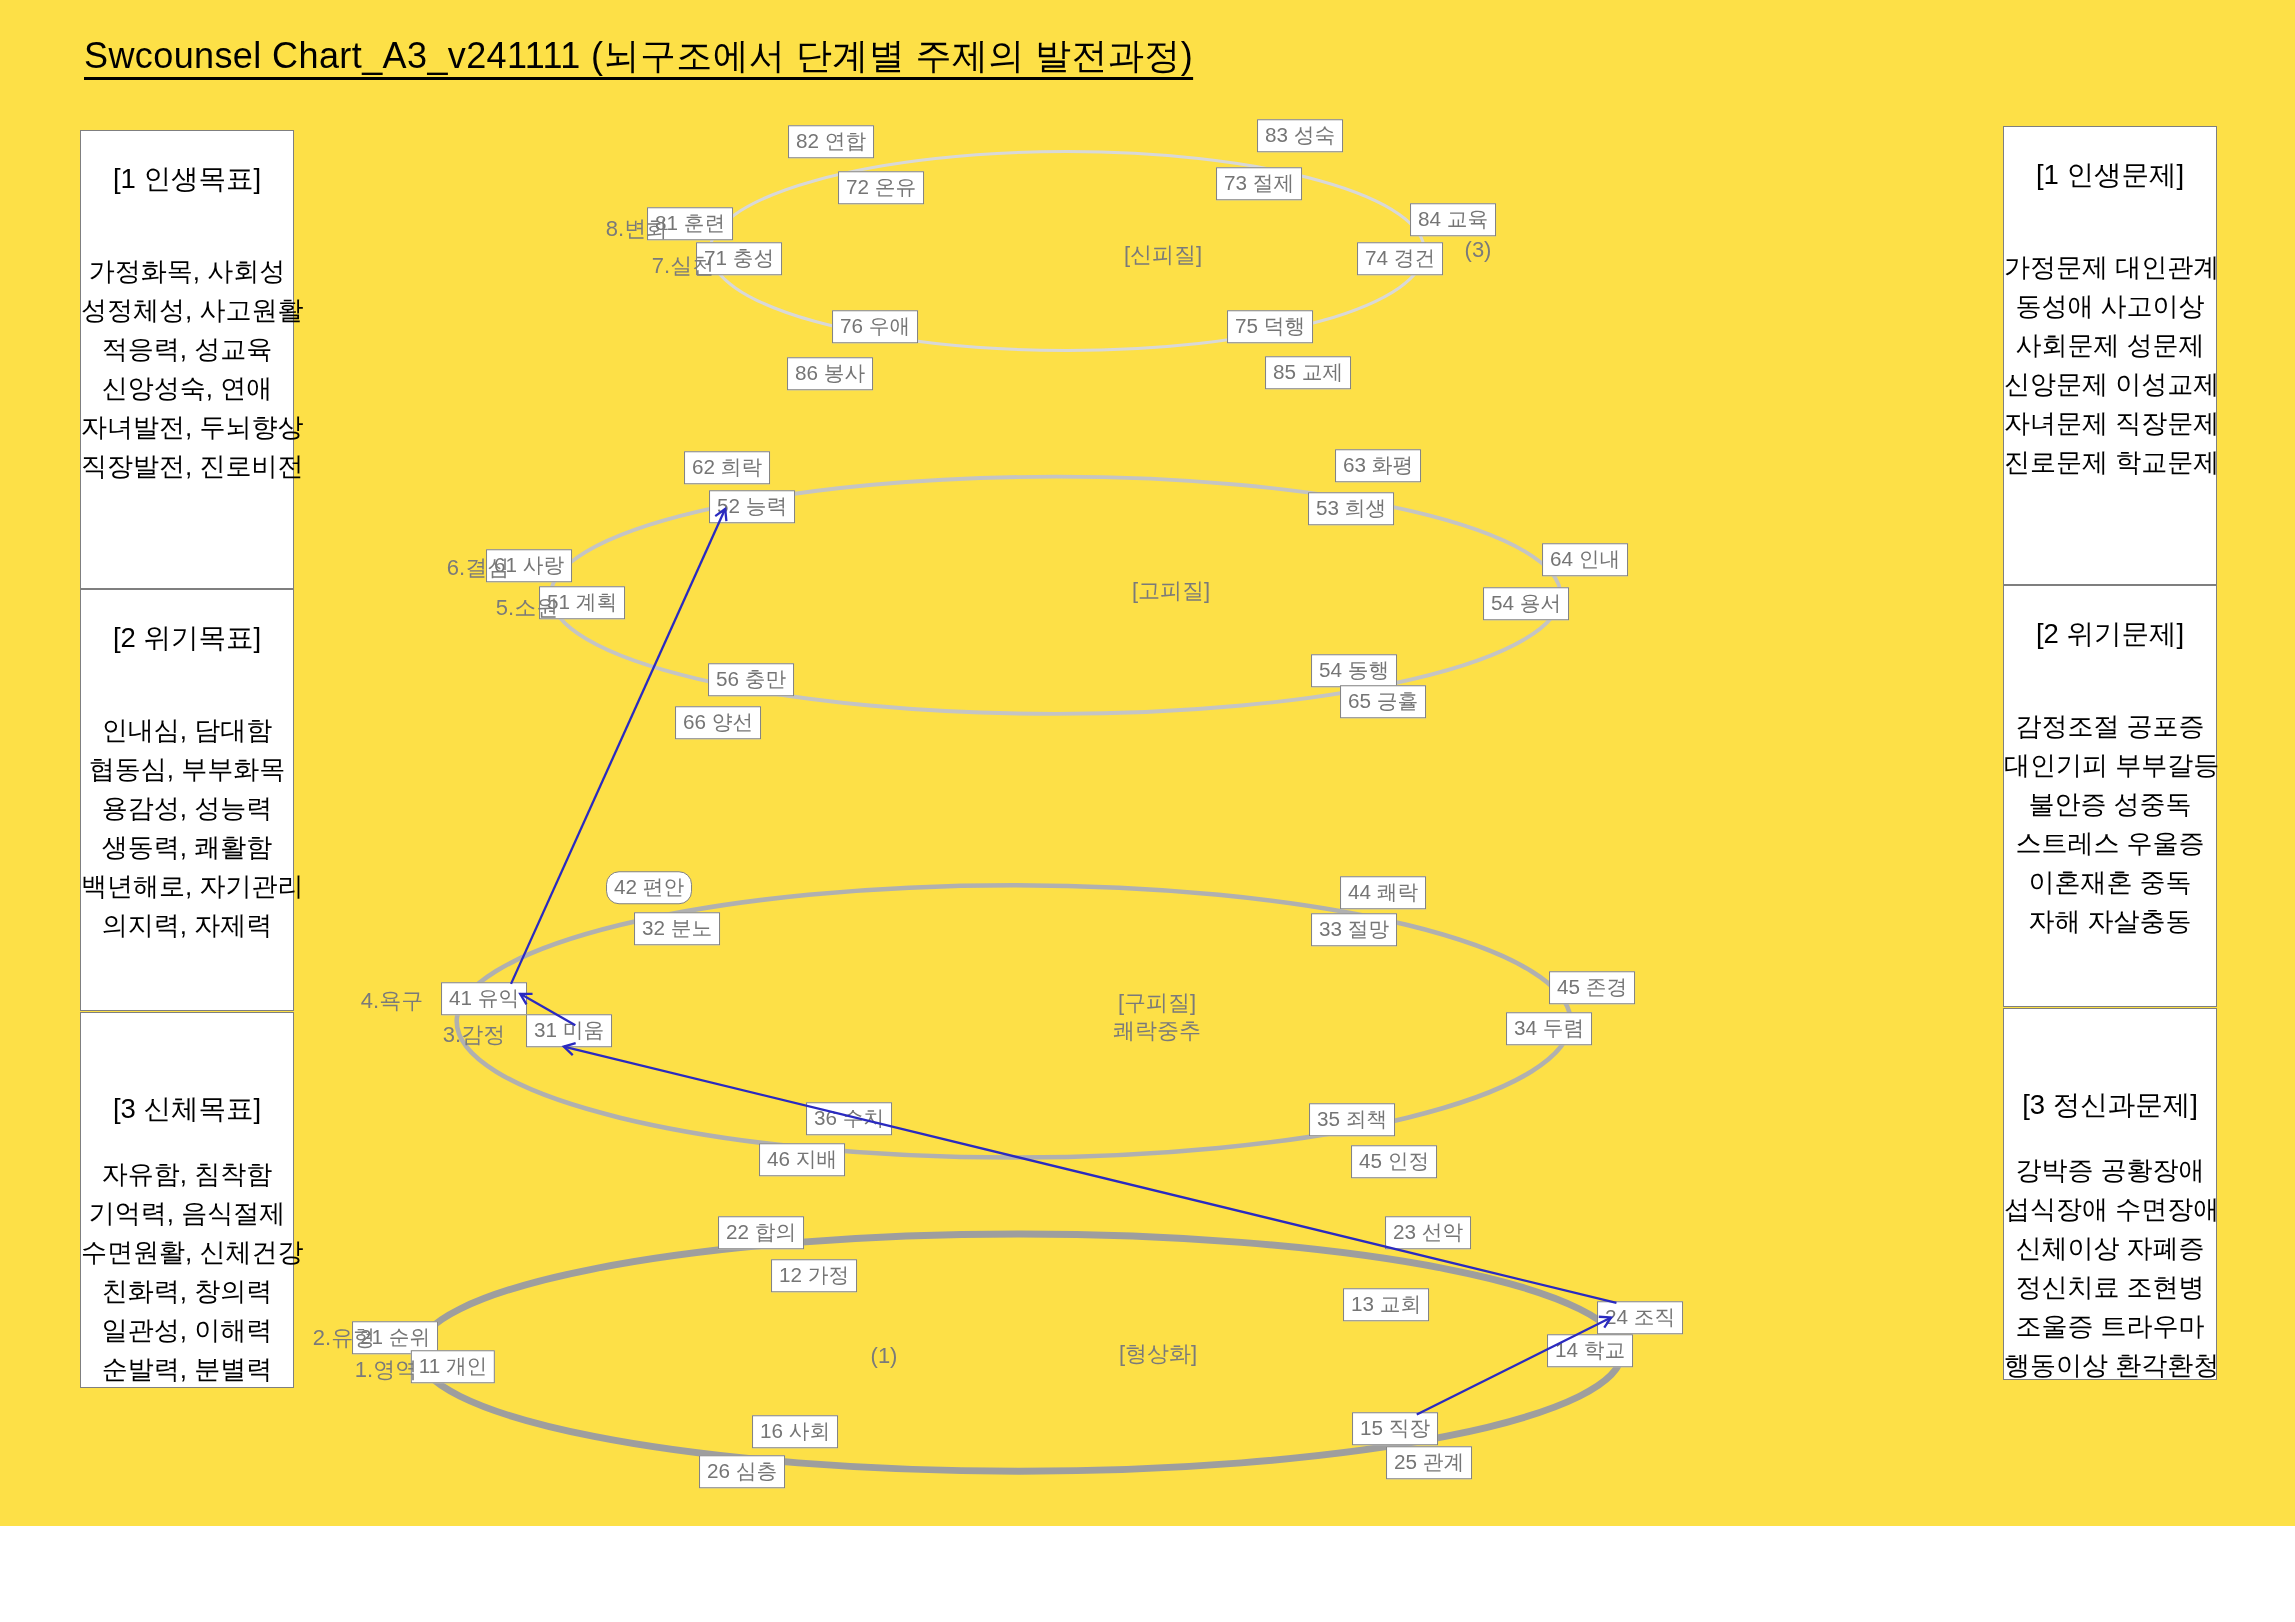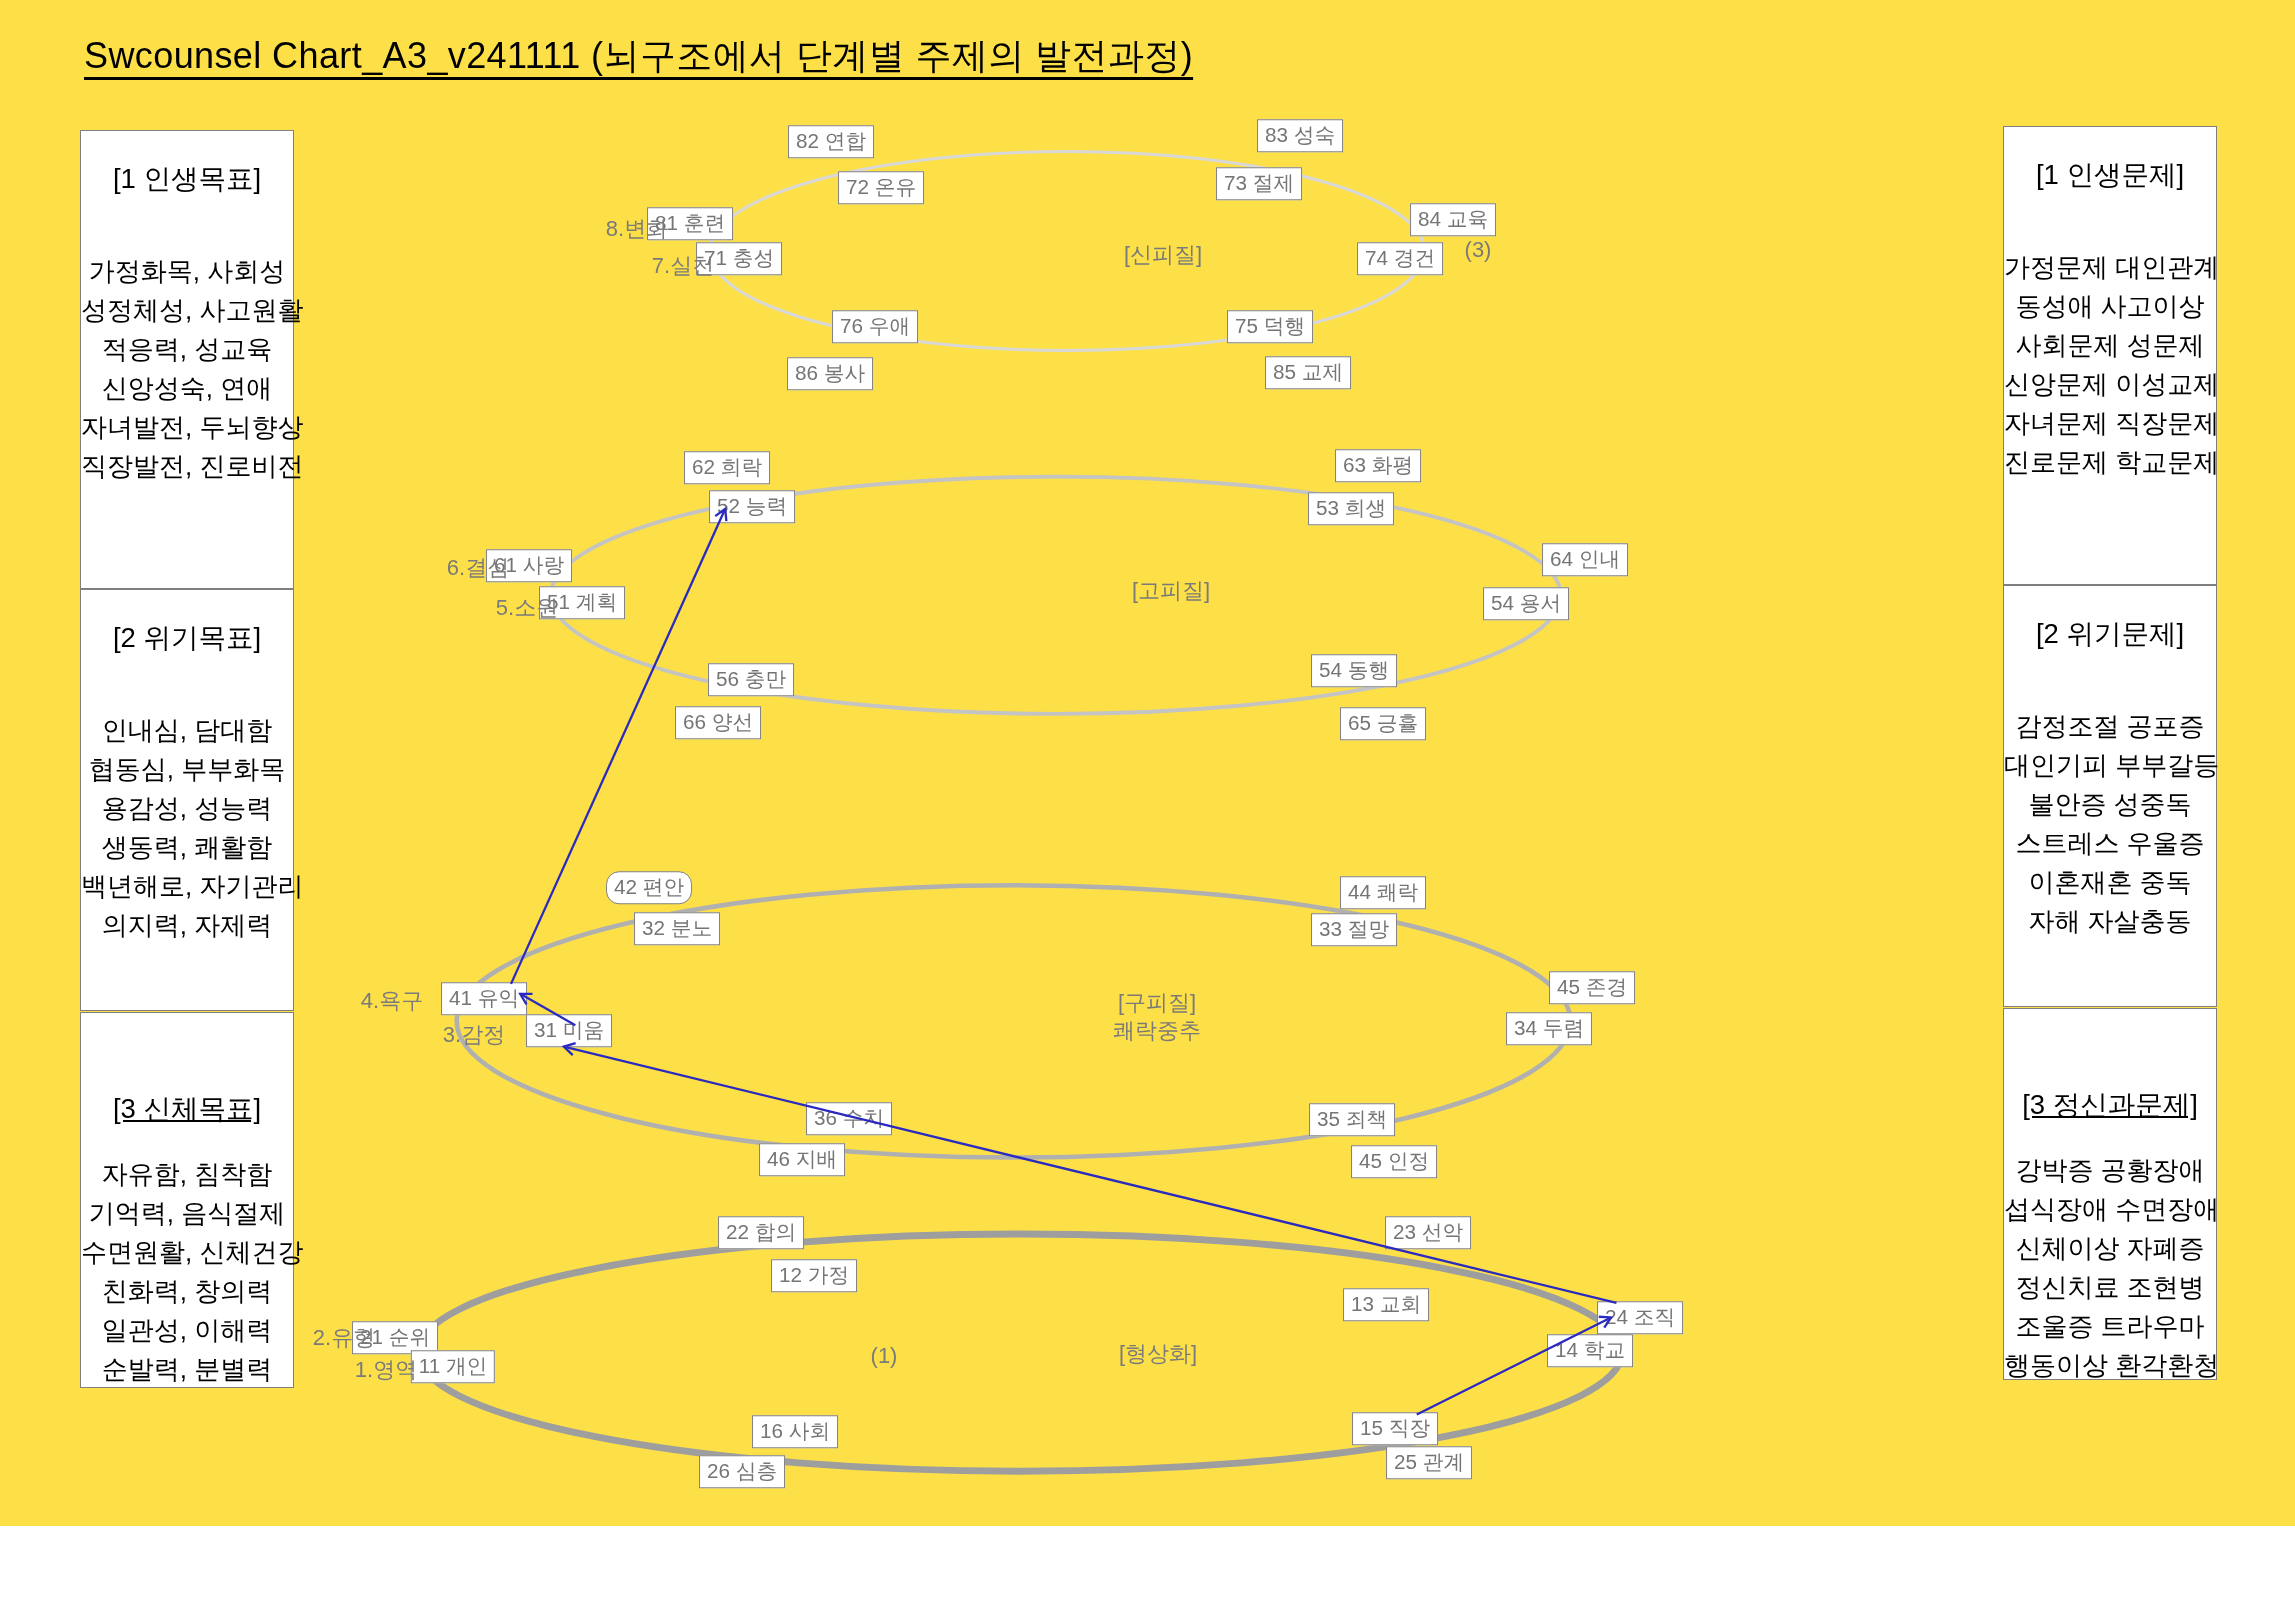--- a/index.html
+++ b/index.html
@@ -13,21 +13,21 @@
     white-space:nowrap;
   }
   .col { position:absolute; top:0; width:214px; }
   .col.leftcol  { left:80px; }
   .col.rightcol { left:2003px; }
   .panel {
     position:absolute; left:0; width:100%; box-sizing:border-box;
     border:1.5px solid #7f7f7f; background:#fff; text-align:center; color:#000;
   }
   .panel-heading { font-size:27.5px; margin-top:30px; margin-bottom:55px; white-space:nowrap; }
-  .panel.p3 .panel-heading { margin-top:78px; margin-bottom:27.5px;text-decoration:underline; }
+  .panel.p3 .panel-heading { margin-top:78px; margin-bottom:27.5px; }
   .panel-line { font-size:26px; line-height:39px; white-space:nowrap; }
   svg.layer { position:absolute; left:0; top:0; }
   #ellipse-layer { z-index:1; }
   #node-layer { position:absolute; left:0; top:0; width:2295px; height:1622px; z-index:2; }
   #arrow-layer { z-index:3; pointer-events:none; }
   .nbox {
     position:absolute; transform:translate(-50%,-50%);
     border:1.5px solid #808080; background:#ffffff; color:#757575;
     font-size:20.7px; line-height:20.7px; padding:5.4px 6.9px; white-space:nowrap;
   }
@@ -64,21 +64,21 @@
       <div class="nbox" style="left: 1378px; top: 466px;">63 화평</div>
       <div class="nbox" style="left: 752px; top: 507px;">52 능력</div>
       <div class="nbox" style="left: 1351px; top: 509px;">53 희생</div>
       <div class="nbox" style="left: 529px; top: 566px;">61 사랑</div>
       <div class="nbox" style="left: 1585px; top: 560px;">64 인내</div>
       <div class="nbox" style="left: 582px; top: 603px;">51 계획</div>
       <div class="nbox" style="left: 1526px; top: 604px;">54 용서</div>
       <div class="nbox" style="left: 751px; top: 680px;">56 충만</div>
       <div class="nbox" style="left: 1354px; top: 671px;">54 동행</div>
       <div class="nbox" style="left: 718px; top: 723px;">66 양선</div>
-      <div class="nbox" style="left: 1383px; top: 724px;">65 긍휼</div>
+      <div class="nbox" style="left: 1383px; top: 702px;">65 긍휼</div>
       <div class="nbox" style="left: 649px; top: 888px; border-radius: 13px;">42 편안</div>
       <div class="nbox" style="left: 1383px; top: 893px;">44 쾌락</div>
       <div class="nbox" style="left: 677px; top: 929px;">32 분노</div>
       <div class="nbox" style="left: 1354px; top: 930px;">33 절망</div>
       <div class="nbox" style="left: 484px; top: 999px;">41 유익</div>
       <div class="nbox" style="left: 1592px; top: 988px;">45 존경</div>
       <div class="nbox" style="left: 569px; top: 1031px;">31 미움</div>
       <div class="nbox" style="left: 1549px; top: 1029px;">34 두렴</div>
       <div class="nbox" style="left: 849px; top: 1119px;">36 수치</div>
       <div class="nbox" style="left: 1352px; top: 1120px;">35 죄책</div>

